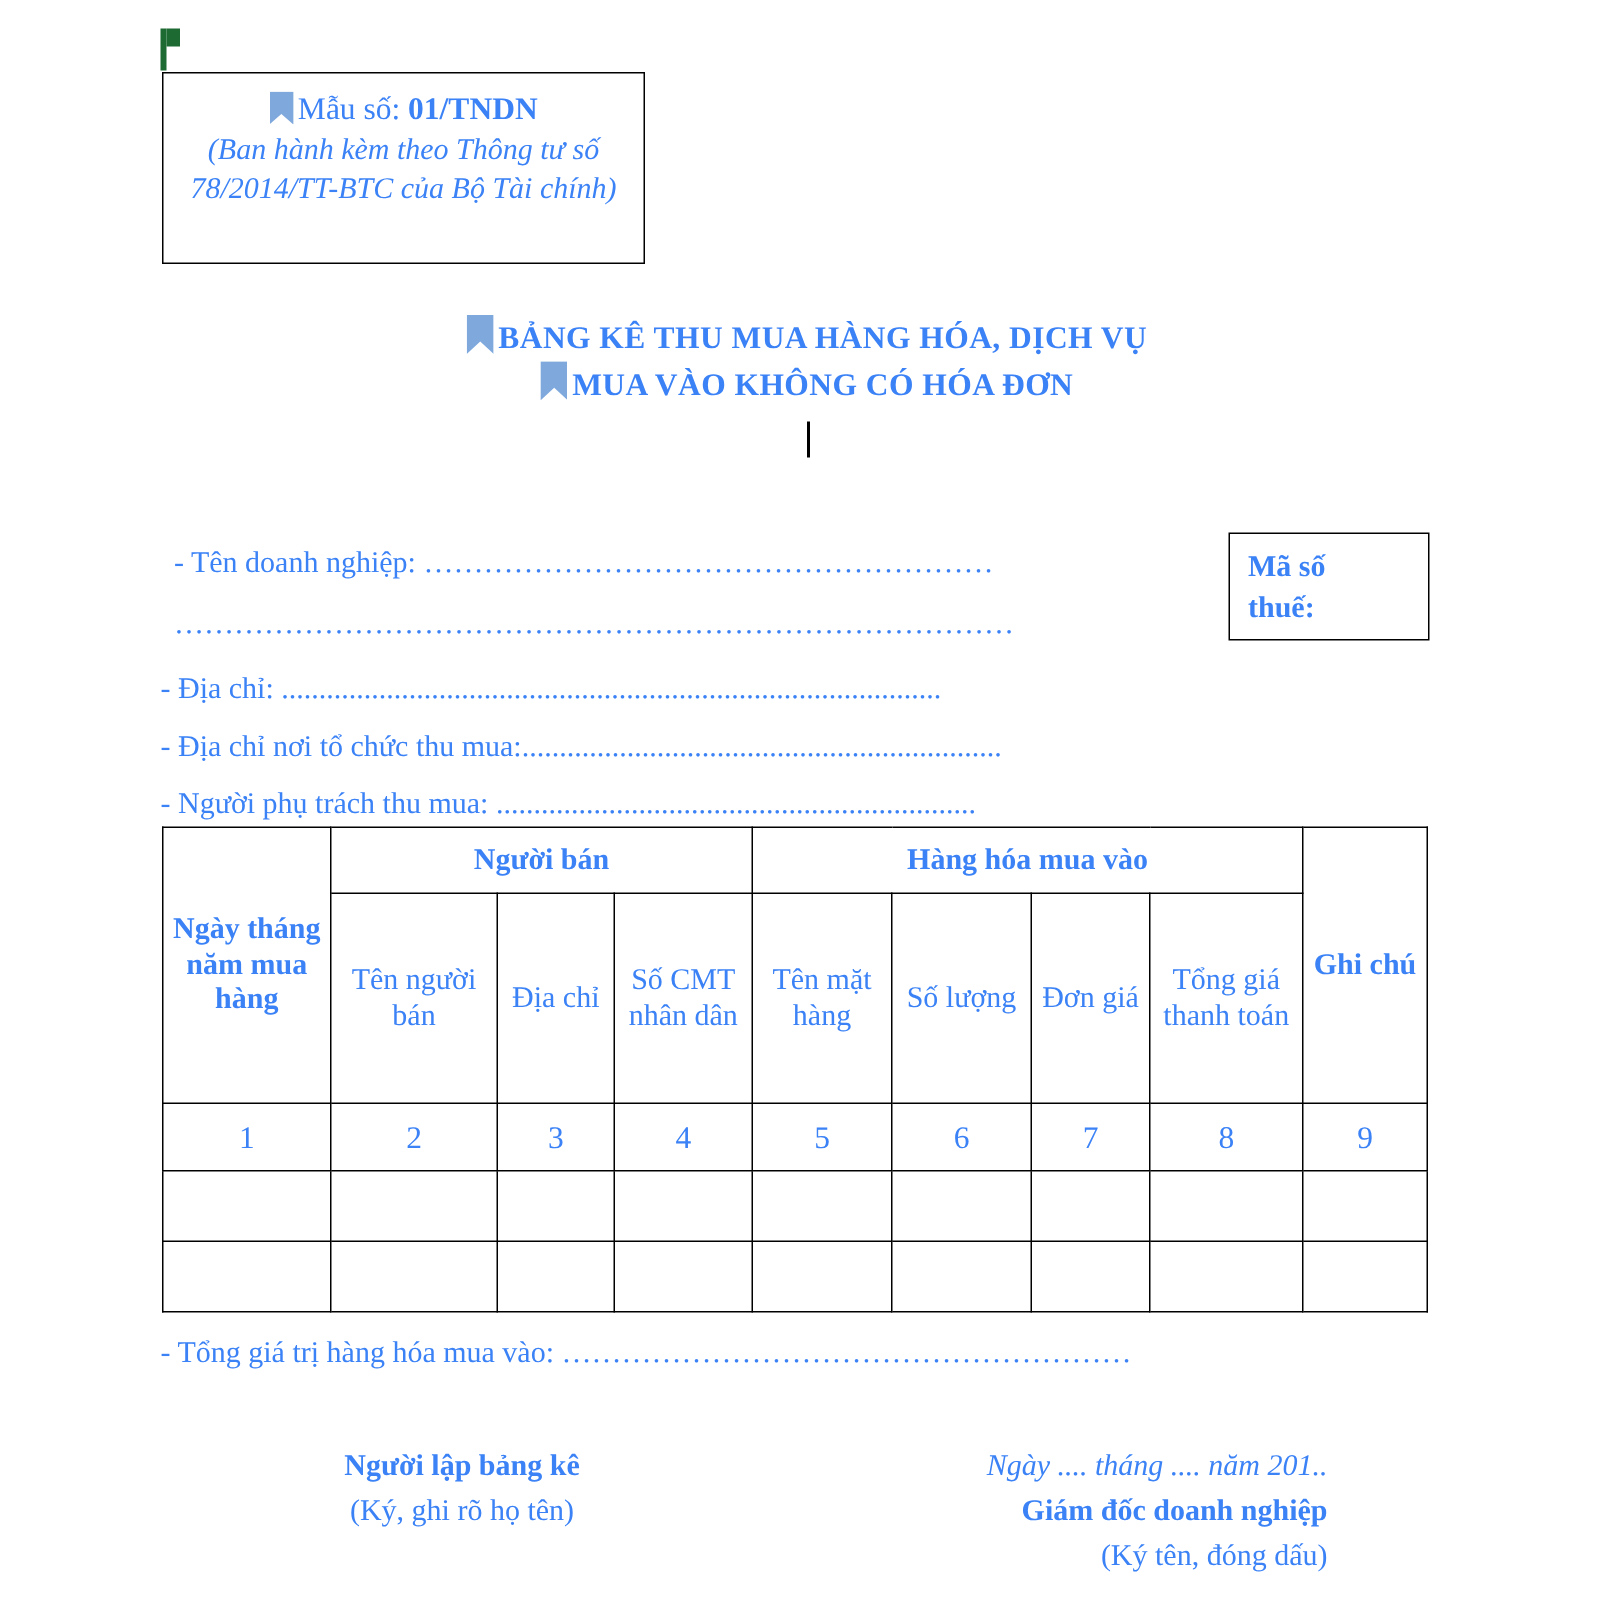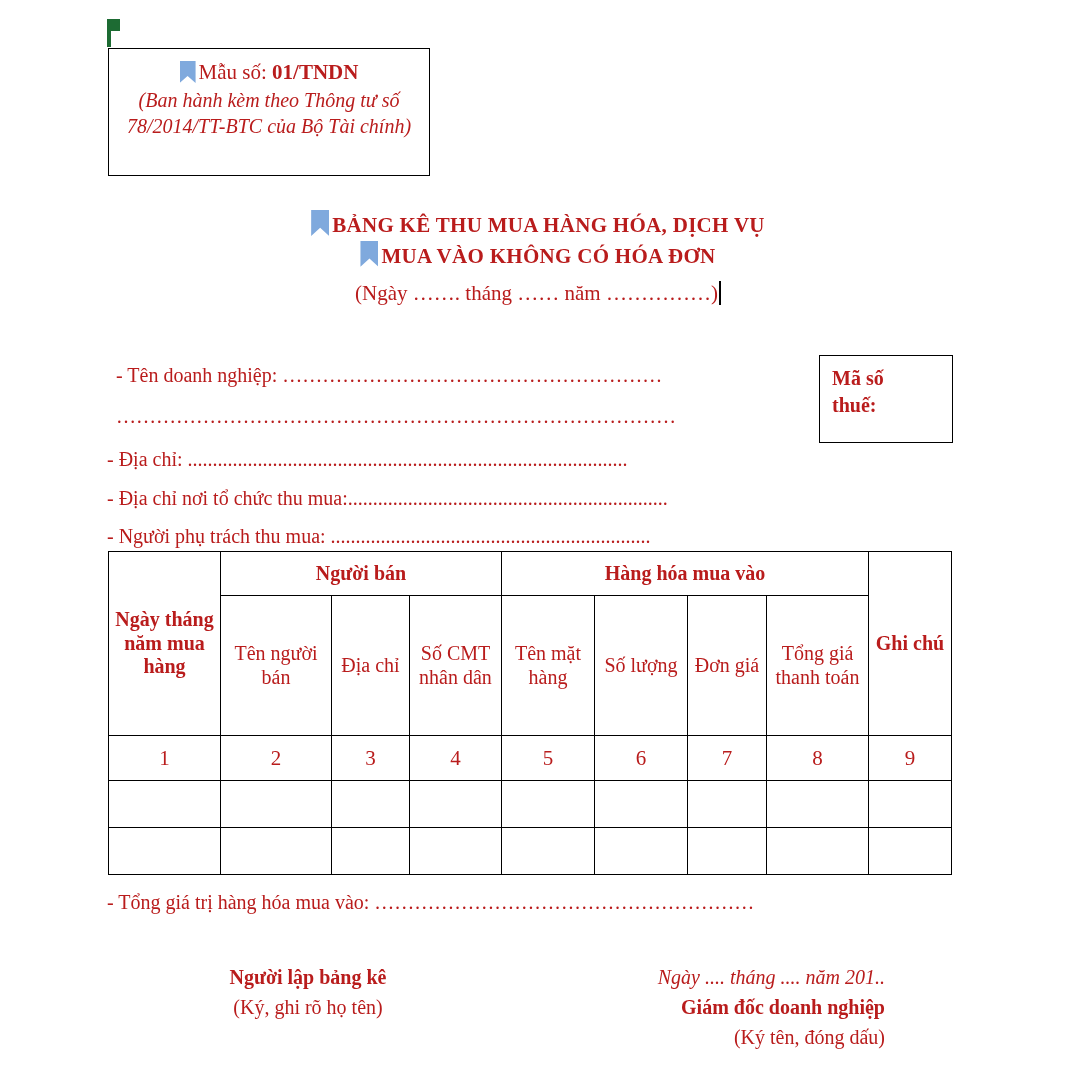--- a/index.html
+++ b/index.html
@@ -8,21 +8,21 @@
     padding: 0;
     background: #ffffff;
   }
 
   #page {
     position: relative;
     width: 1076px;
     height: 1066px;
     background: #ffffff;
     font-family: "Liberation Serif", "DejaVu Serif", serif;
-    color: #b91c1c;
+    color: #3b82f6;
     overflow: hidden;
   }
 
   
   .flag-icon {
     display: inline-block;
     position: relative;
     width: 13px;
     height: 28px;
     vertical-align: top;
@@ -131,21 +131,21 @@
   #info-place     { left: 107px; top: 486px; }
   #info-person    { left: 107px; top: 524px; }
   #total-line     { left: 107px; top: 890px; }
 
   
   #tax-box {
     position: absolute;
     left: 819px;
     top: 355px;
     width: 134px;
-    height: 88px;
+    height: 72px;
     border: 1px solid #000;
     box-sizing: border-box;
     font-size: 20px;
     font-weight: bold;
     line-height: 1.35;
     padding: 9px 0 0 12px;
   }
 
   
   #main-table {
@@ -210,21 +210,21 @@
   </div>
 
   <div id="title-block">
     <div class="t-line">
       <span class="bookmark-icon lg"><span class="bm-body"></span></span><span>BẢNG KÊ THU MUA HÀNG HÓA, DỊCH VỤ</span>
     </div>
     <div class="t-line">
       <span class="bookmark-icon lg"><span class="bm-body"></span></span><span>MUA VÀO KHÔNG CÓ HÓA ĐƠN</span>
     </div>
     <div class="t-date">
-      <span>(Ngày ……. tháng …… năm ……………)</span><span class="caret"></span>
+      <span class="caret"></span>
     </div>
   </div>
 
   <div class="info-line" id="info-company">- Tên doanh nghiệp: …………………………………………………</div>
   <div class="info-line" id="info-company2">…………………………………………………………………………</div>
   <div class="info-line" id="info-address">- Địa chỉ: ........................................................................................</div>
   <div class="info-line" id="info-place">- Địa chỉ nơi tổ chức thu mua:................................................................</div>
   <div class="info-line" id="info-person">- Người phụ trách thu mua: ................................................................</div>
 
   <div id="tax-box">

